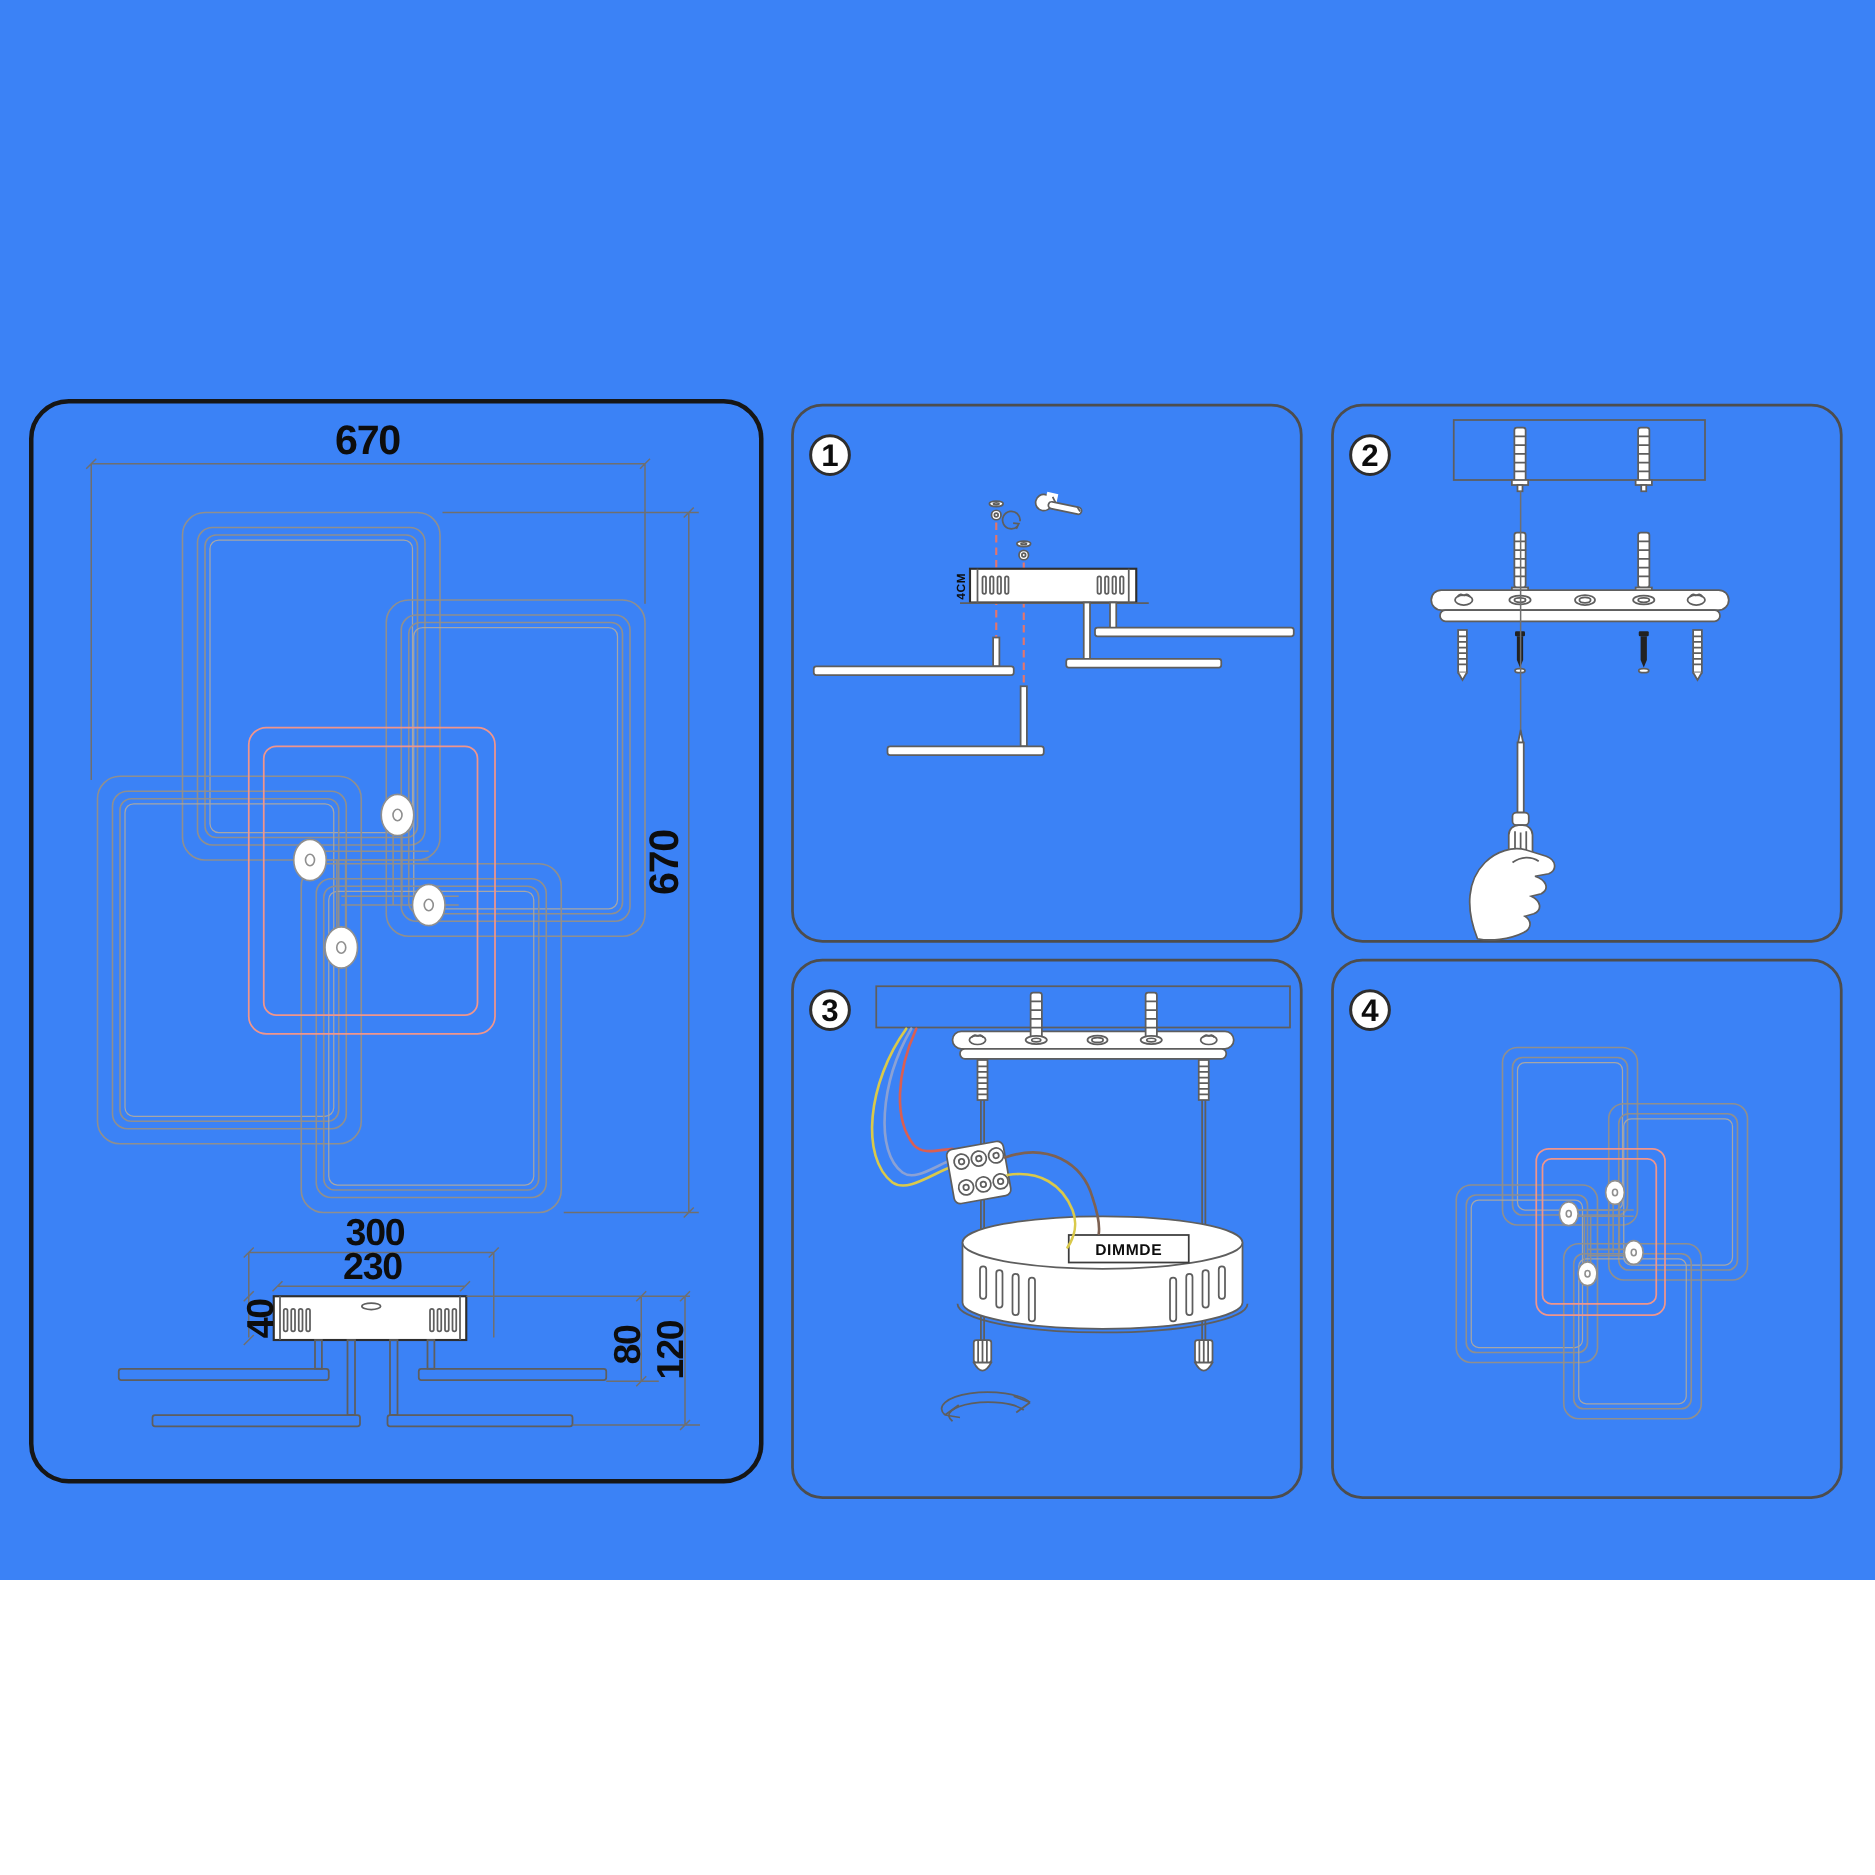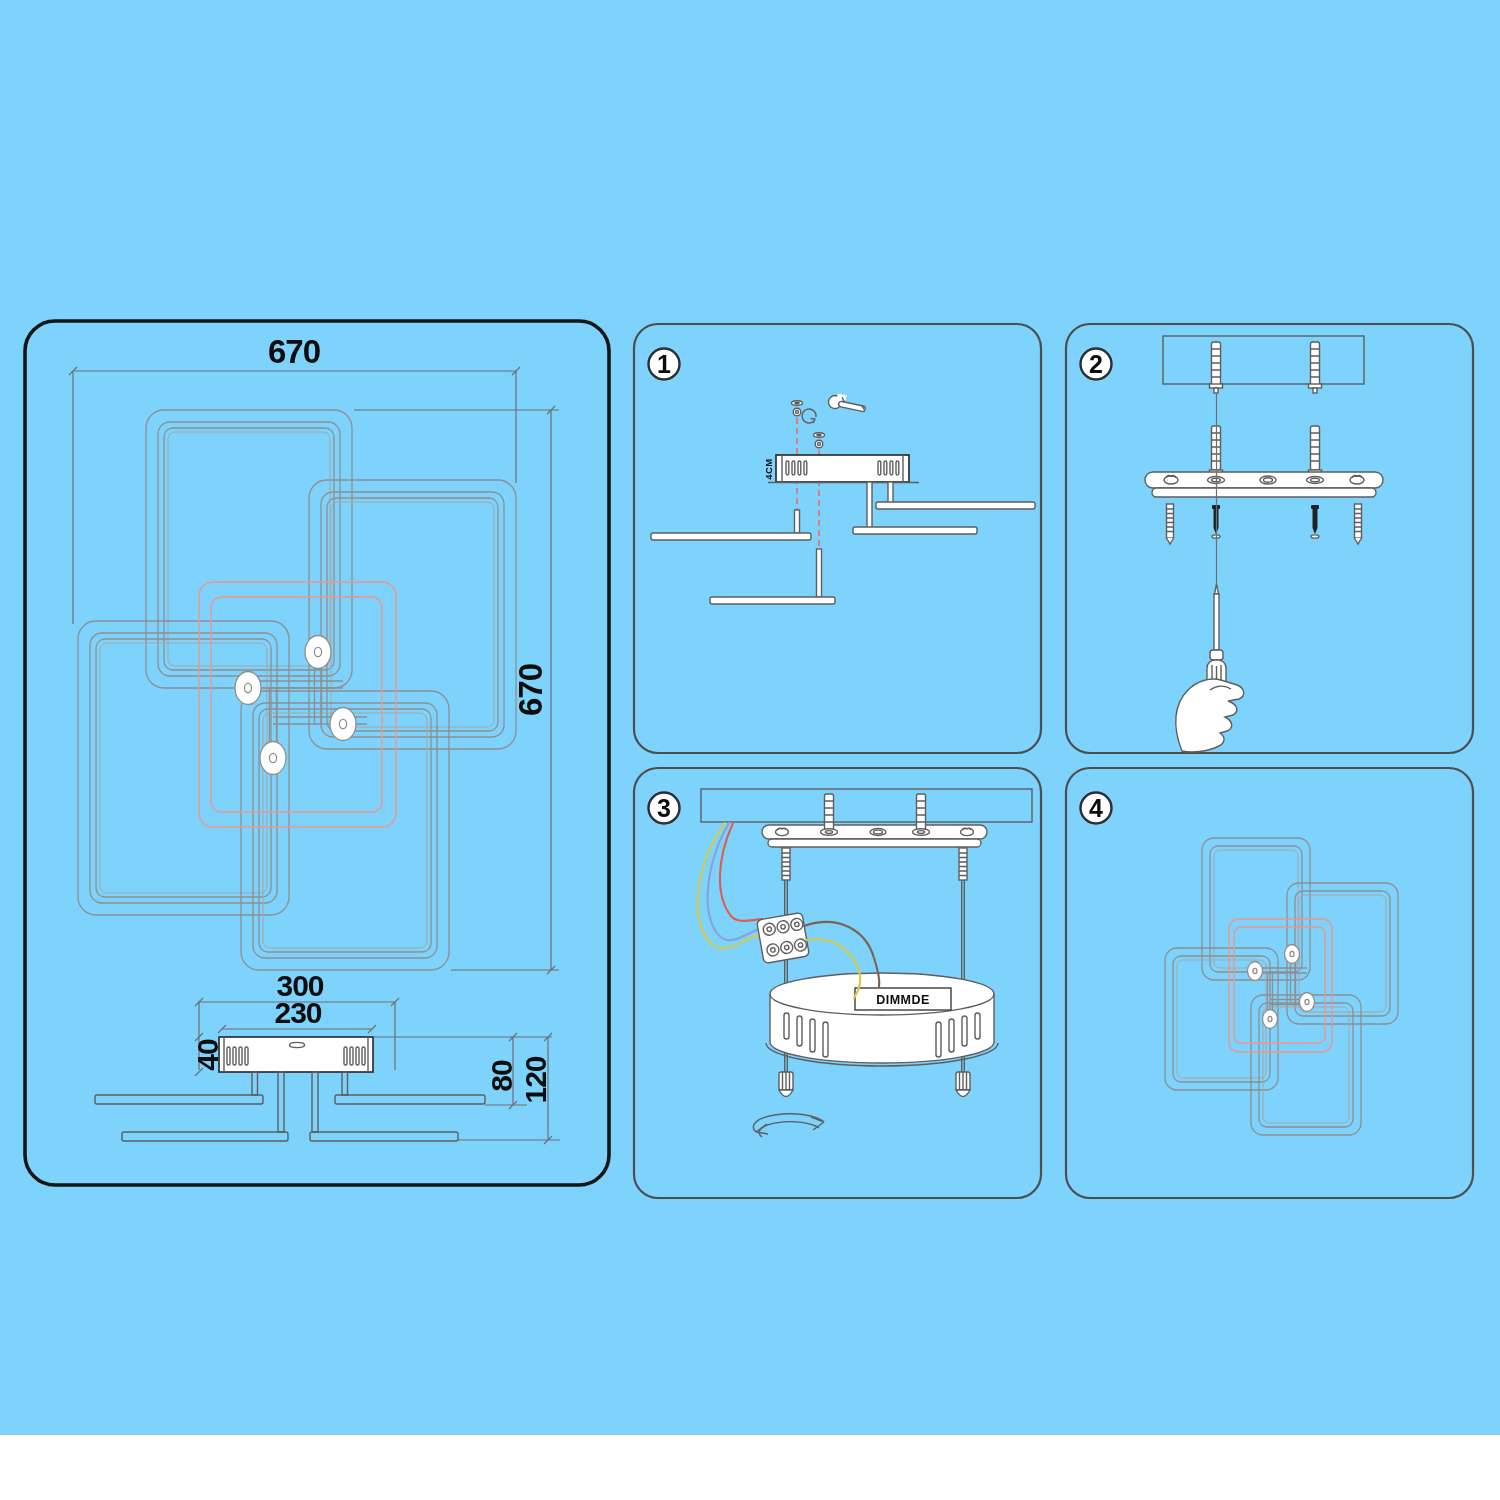--- a/index.html
+++ b/index.html
@@ -1,16 +1,16 @@
 <!DOCTYPE html>
 <html><head>
 <meta charset="utf-8">
 <style>
   html,body{margin:0;padding:0;background:#fff;}
-  #canvas{position:relative;width:1500px;height:1435px;background:#7dd3fc;overflow:hidden;
+  #canvas{position:relative;width:1500px;height:1264px;background:#3b82f6;overflow:hidden;
           font-family:"Liberation Sans",sans-serif;}
   svg{position:absolute;display:block;}
   
   .fr   {fill:none;stroke:#8f8f8f;stroke-width:1.3;}
   .frt  {fill:none;stroke:#a6a6a6;stroke-width:1;}
   .mid  {fill:none;stroke:#5e5e5e;stroke-width:1.4;}
   .dark {fill:none;stroke:#2e2e2e;stroke-width:1.7;}
   .dim  {fill:none;stroke:#6f6f6f;stroke-width:1.2;}
   .redln{fill:none;stroke:#f0958b;stroke-width:1.4;}
   .reddash{fill:none;stroke:#e4756b;stroke-width:1.7;stroke-dasharray:6 4;}

